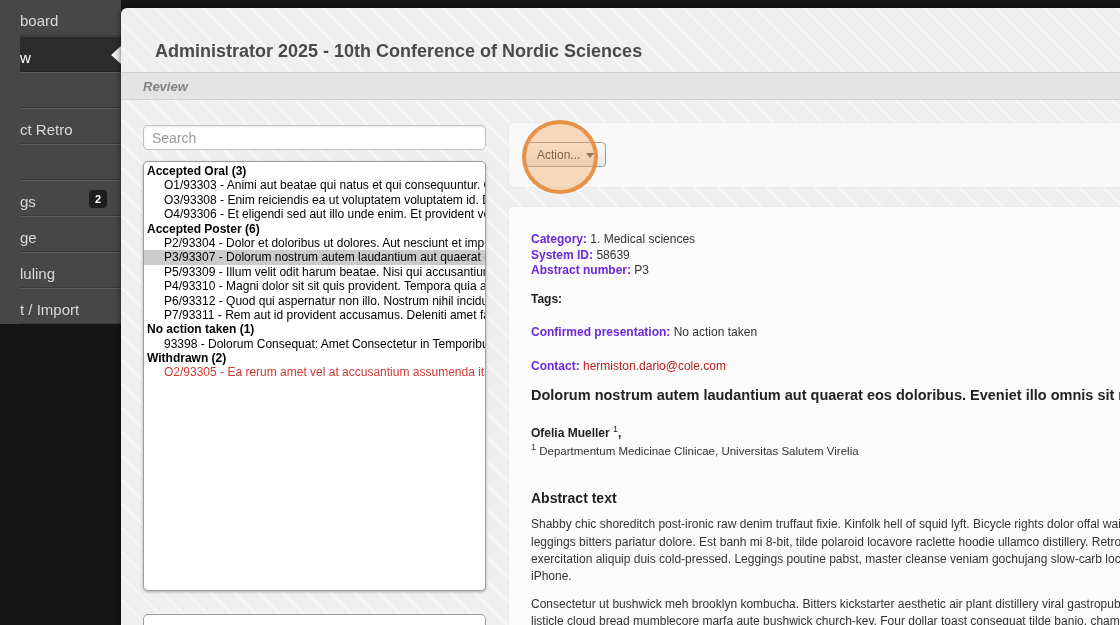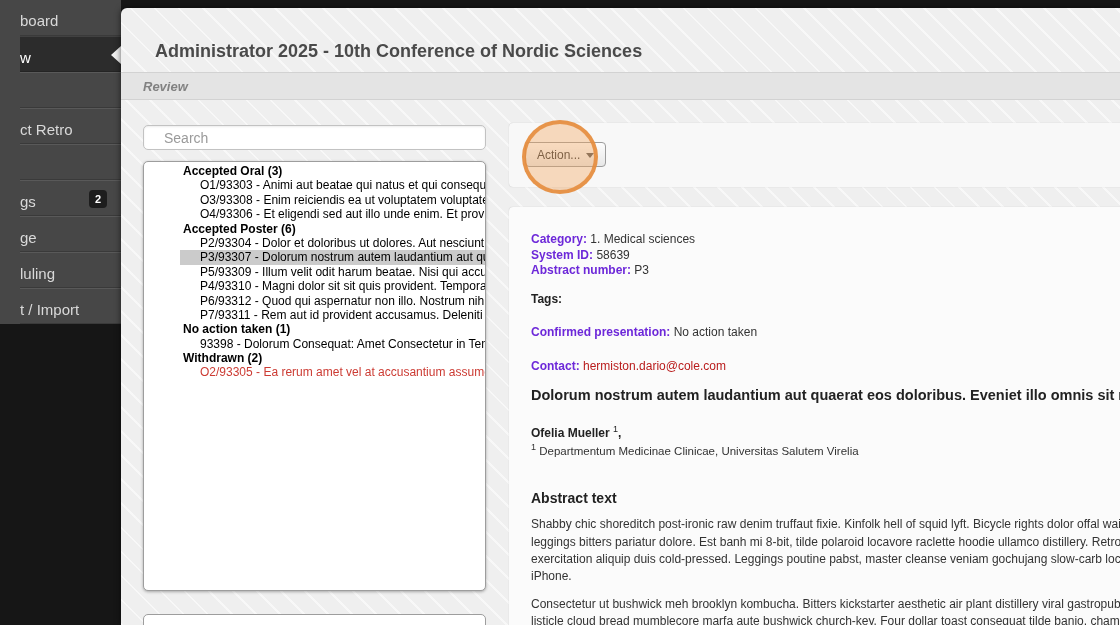--- a/index.html
+++ b/index.html
@@ -63,34 +63,34 @@
   .breadcrumb {
     position:absolute; left:22px; top:0; height:28px; line-height:28px;
     font-size:13px; font-weight:bold; font-style:italic; color:#828282;
   }
 
   
   .search-input {
     position:absolute; left:22px; top:117px; width:343px; height:25px;
     border:1px solid #c2c2c2; border-radius:5px; background:#ffffff;
     font-family:"Liberation Sans", sans-serif;
-    font-size:14px; color:#333; padding:0 20px; outline:none;
+    font-size:14px; color:#333; padding:0 8px; outline:none;
     box-shadow:inset 0 1px 2px rgba(0,0,0,0.08);
   }
   .search-input::placeholder { color:#9a9a9a; }
 
   .listbox {
     position:absolute; left:22px; top:153px; width:343px; height:430px;
     background:#ffffff; border:1px solid #9d9d9d; border-radius:5px;
     box-shadow:0 1px 3px rgba(0,0,0,0.3);
     overflow:hidden; padding-top:2px;
   }
   .lb-row {
     height:14.4px; line-height:14.4px; font-size:12px; color:#000;
-    white-space:nowrap; overflow:hidden; padding-left:20px;margin-left:36px;
+    white-space:nowrap; overflow:hidden; padding-left:20px;
   }
   .lb-row.header { font-weight:bold; padding-left:3px; }
   .lb-row.item { cursor:pointer; }
   .lb-row.selected { background:#cbcbcb; }
   .lb-row.withdrawn { color:#cc3b33; }
 
   .bottom-box {
     position:absolute; left:22px; top:606px; width:343px; height:40px;
     background:#ffffff; border:1px solid #9d9d9d; border-radius:5px;
   }

